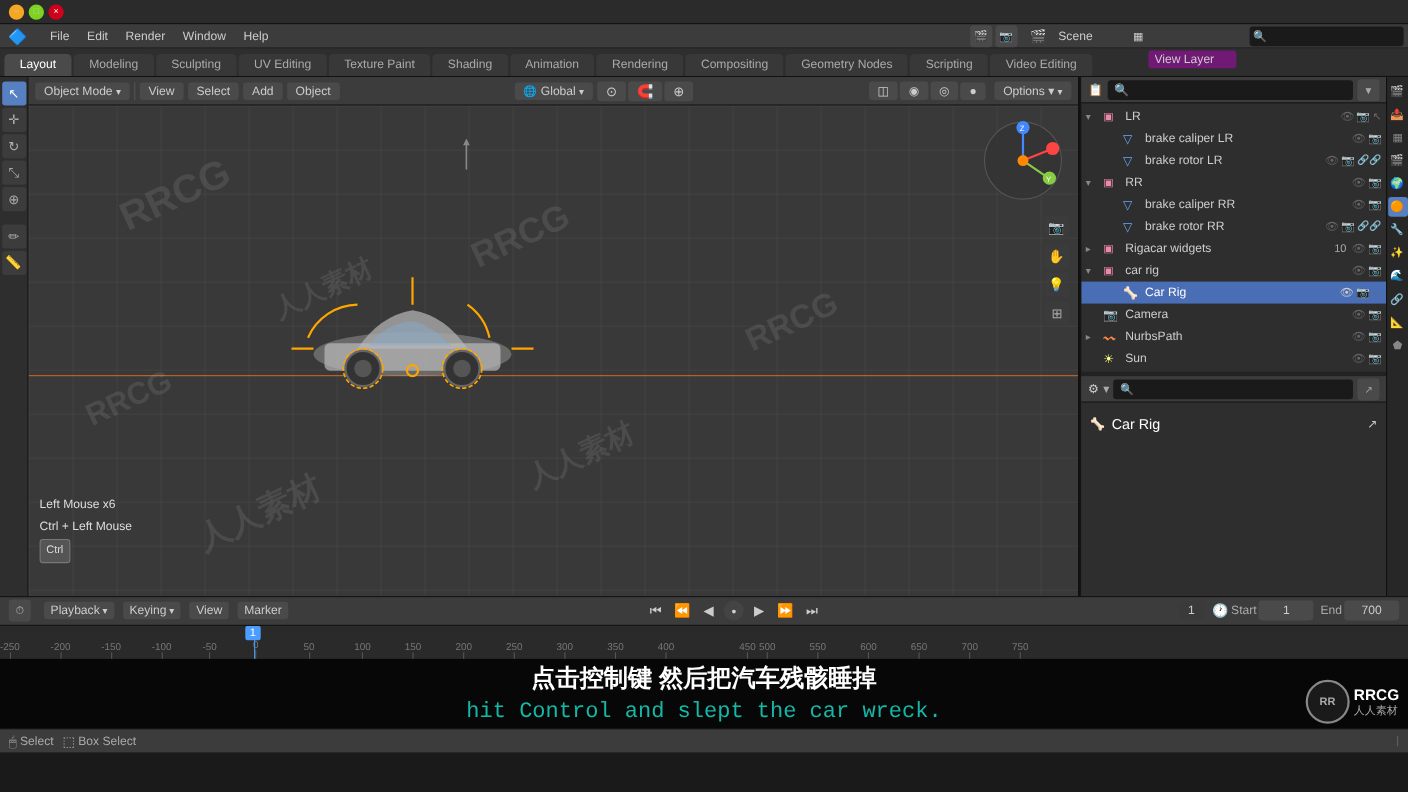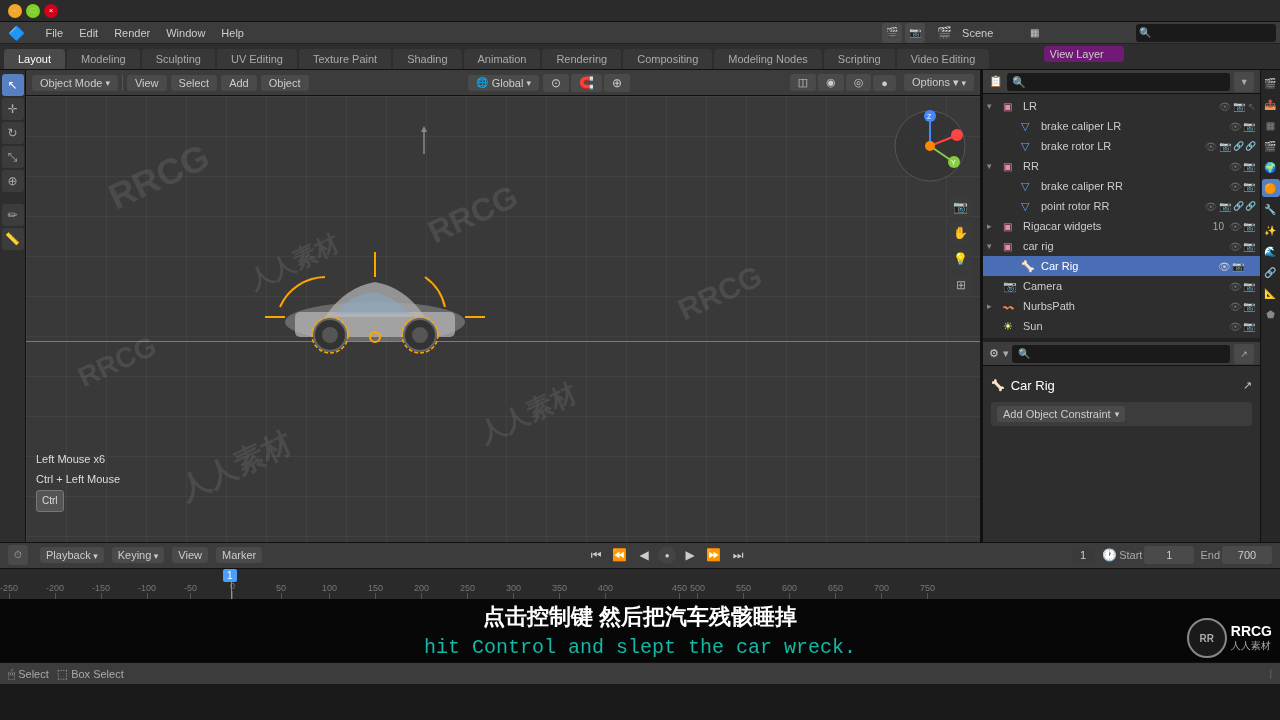--- a/index.html
+++ b/index.html
@@ -599,21 +599,21 @@
 <div id="workspace-tabs">
   <div class="ws-tab active">Layout</div>
   <div class="ws-tab">Modeling</div>
   <div class="ws-tab">Sculpting</div>
   <div class="ws-tab">UV Editing</div>
   <div class="ws-tab">Texture Paint</div>
   <div class="ws-tab">Shading</div>
   <div class="ws-tab">Animation</div>
   <div class="ws-tab">Rendering</div>
   <div class="ws-tab">Compositing</div>
-  <div class="ws-tab">Modeling Nodes</div>
+  <div class="ws-tab">Geometry Nodes</div>
   <div class="ws-tab">Scripting</div>
   <div class="ws-tab">Video Editing</div>
 </div>
 
 <div class="content-panel">
 
   <div id="left-toolbar">
     <div class="tool-btn active">↖</div>
     <div class="tool-btn">✛</div>
     <div class="tool-btn">↻</div>
@@ -811,21 +811,21 @@
             <div class="oi-actions">
               <span class="oi-action-icon">👁</span>
               <span class="oi-action-icon">📷</span>
             </div>
           </div>
 
           <div class="outliner-item">
             <span style="width:16px;"></span>
             <span class="oi-expand"> </span>
             <span class="oi-icon" style="color:#6af;font-size:11px;">▽</span>
-            <span class="oi-label">point rotor RR</span>
+            <span class="oi-label">brake rotor RR</span>
             <div class="oi-actions">
               <span class="oi-action-icon">👁</span>
               <span class="oi-action-icon">📷</span>
               <span class="oi-action-icon" style="font-size:9px;">🔗🔗</span>
             </div>
           </div>
 
           <div class="outliner-item">
             <span class="oi-expand">▸</span>
             <span class="oi-icon" style="color:#e8a;font-size:10px;">▣</span>
@@ -900,23 +900,20 @@
           <div style="flex:1;background:#1a1a1a;border-radius:3px;height:18px;display:flex;align-items:center;padding:0 6px;">
             <span style="font-size:10px;color:#666;">🔍</span>
           </div>
           <div class="props-icon-btn" style="font-size:9px;">↗</div>
         </div>
         <div id="props-sub-content">
           <div style="display:flex;align-items:center;gap:6px;height:22px;">
             <span style="font-size:11px;color:#f8a;">🦴</span>
             <span style="font-size:13px;color:#fff;font-weight:500;">Car Rig</span>
             <div style="margin-left:auto;">↗</div>
-          </div>
-          <div class="constraint-row">
-            <div class="constraint-dropdown">Add Object Constraint</div>
           </div>
         </div>
       </div>
     </div>
 
     <div id="props-icons">
       <div class="props-tab-icon">🎬</div>
       <div class="props-tab-icon">📤</div>
       <div class="props-tab-icon">▦</div>
       <div class="props-tab-icon">🎬</div>

